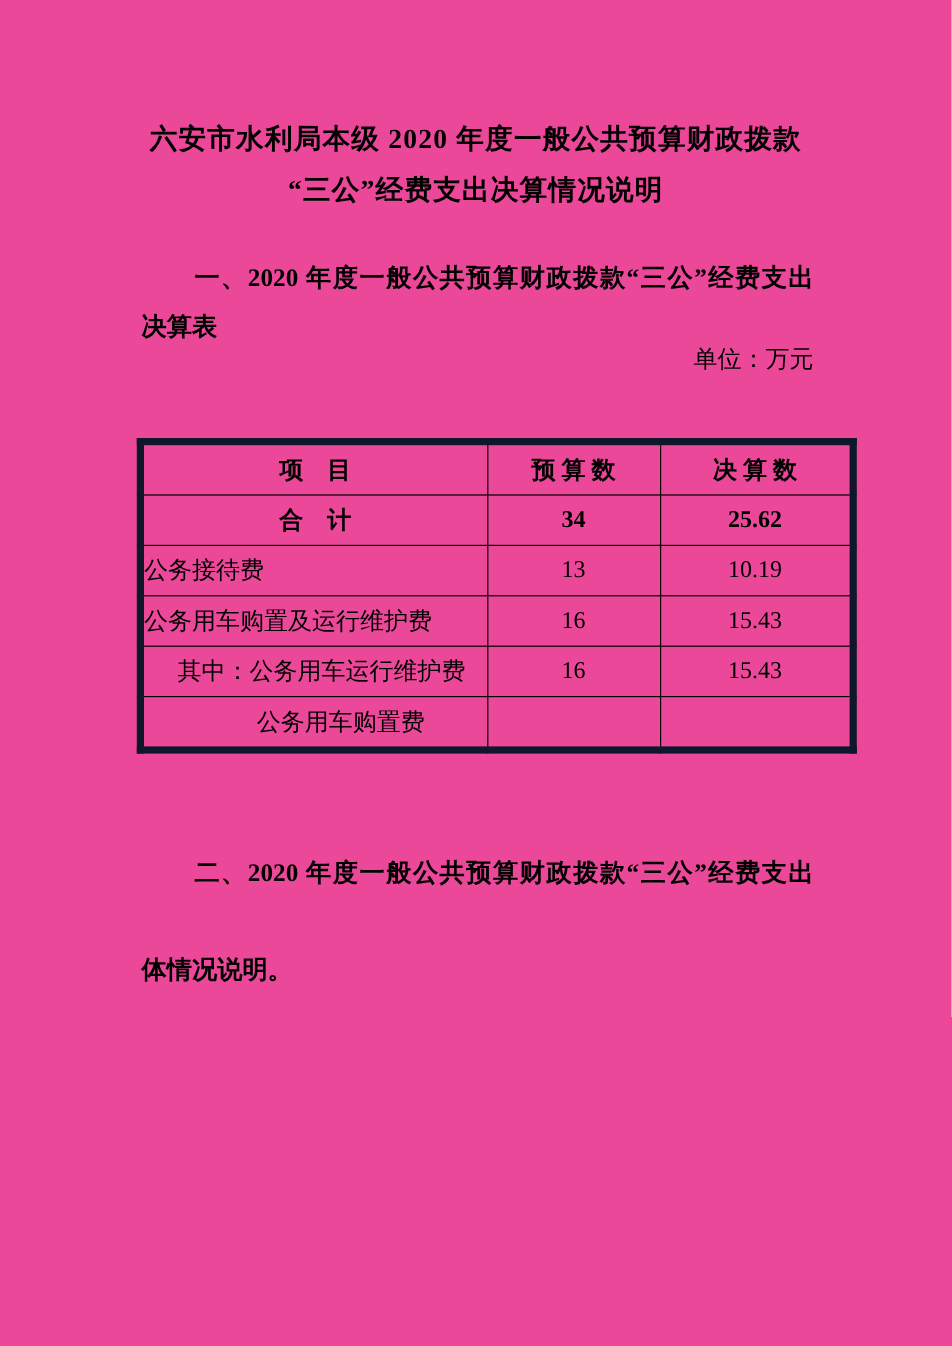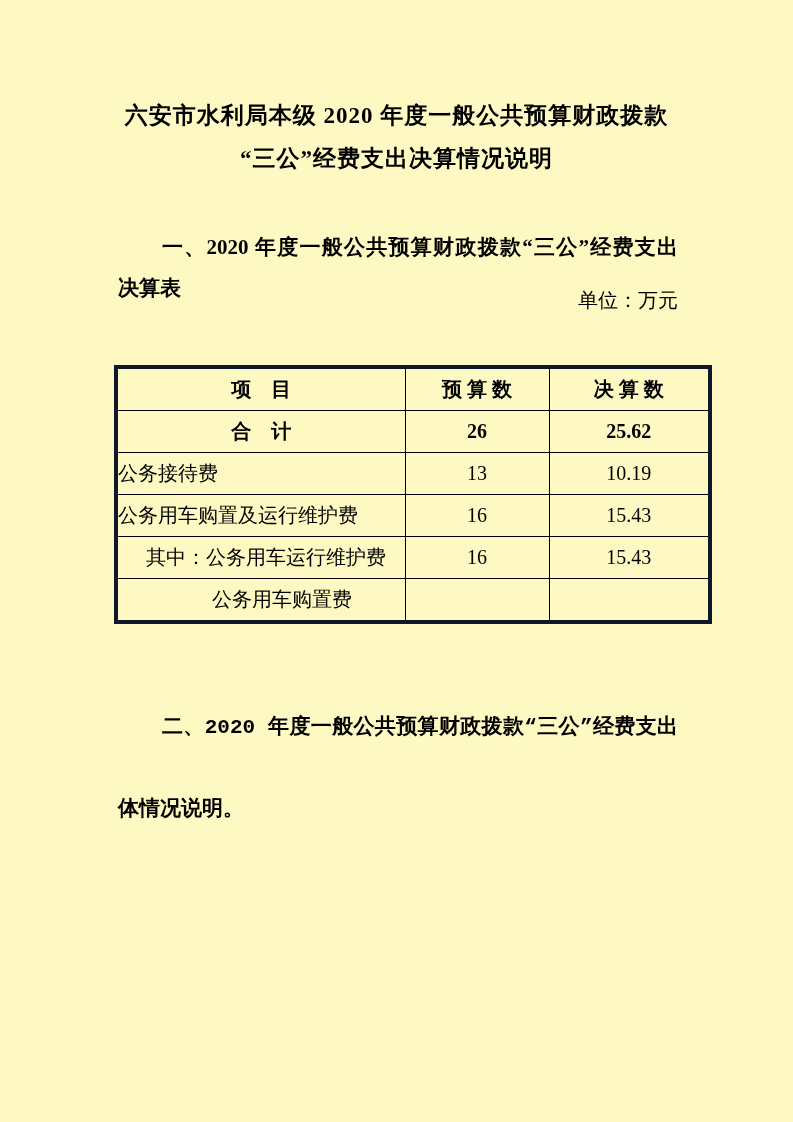--- a/index.html
+++ b/index.html
@@ -1,21 +1,21 @@
 <!DOCTYPE html>
 <html><head>
 <meta charset="utf-8">
 <style>
   html, body { margin: 0; padding: 0; background: #e8e8e8; }
   .page {
     position: relative;
     width: 793px;
     height: 1122px;
     margin: 0 auto;
-    background: #fef9c3;
+    background: #ec4899;
     color: #000000;
     font-family: "Liberation Serif", "DejaVu Serif", serif;
     overflow: hidden;
   }
   .abs { position: absolute; }
 
   
   .doc-title {
     left: 0; right: 0; top: 94px;
     text-align: center;
@@ -33,44 +33,44 @@
     line-height: 41px;
   }
   .bold { font-weight: bold; }
   .jline {
     text-align: justify;
     text-align-last: justify;
     text-justify: inter-character;
   }
   .indent2 { padding-left: 44px; width: 516px; }
 
-  .heading1 { top: 211px; margin-top: 16px; }
+  .heading1 { top: 211px; }
   .unit-line { top: 280px; text-align: right; font-size: 20px; line-height: 41px; }
-  .heading2 { top: 707px; font-family: Liberation Mono, monospace; }
+  .heading2 { top: 707px; }
   .subsection { top: 788px; }
   .bodypara { top: 873px; }
 
   
   table.budget {
     position: absolute;
     left: 114px;
     top: 365px;
     width: 594px;
     border-collapse: collapse;
     table-layout: fixed;
     font-size: 20px;
   }
   table.budget td, table.budget th {
     border: 1px solid #000;
     height: 41px;
     padding: 0;
     vertical-align: middle;
     font-weight: normal;
   }
-  table.budget { border: 4px solid #0f172a; }
+  table.budget { border: 6px solid #0f172a; }
   table.budget tr.hdr th { font-weight: bold; text-align: center; }
   td.num { text-align: center; }
   td.lbl { text-align: left; padding-left: 8px; }
   tr.total td { font-weight: bold; }
   tr.total td.lbl { text-align: center; padding-left: 0; margin-top: 28px; }
   tr.sub td.lbl { padding-left: 28px; }
   tr.sub2 td.lbl { padding-left: 94px; font-family: Liberation Serif, serif; }
 </style>
 </head>
 <body>
@@ -96,21 +96,21 @@
       <col style="width:161px">
     </colgroup>
     <tbody>
       <tr class="hdr">
         <th>项　目</th>
         <th>预 算 数</th>
         <th>决 算 数</th>
       </tr>
       <tr class="total">
         <td class="lbl">合　计</td>
-        <td class="num">26</td>
+        <td class="num">34</td>
         <td class="num">25.62</td>
       </tr>
       <tr>
         <td class="lbl">公务接待费</td>
         <td class="num">13</td>
         <td class="num">10.19</td>
       </tr>
       <tr>
         <td class="lbl">公务用车购置及运行维护费</td>
         <td class="num">16</td>

